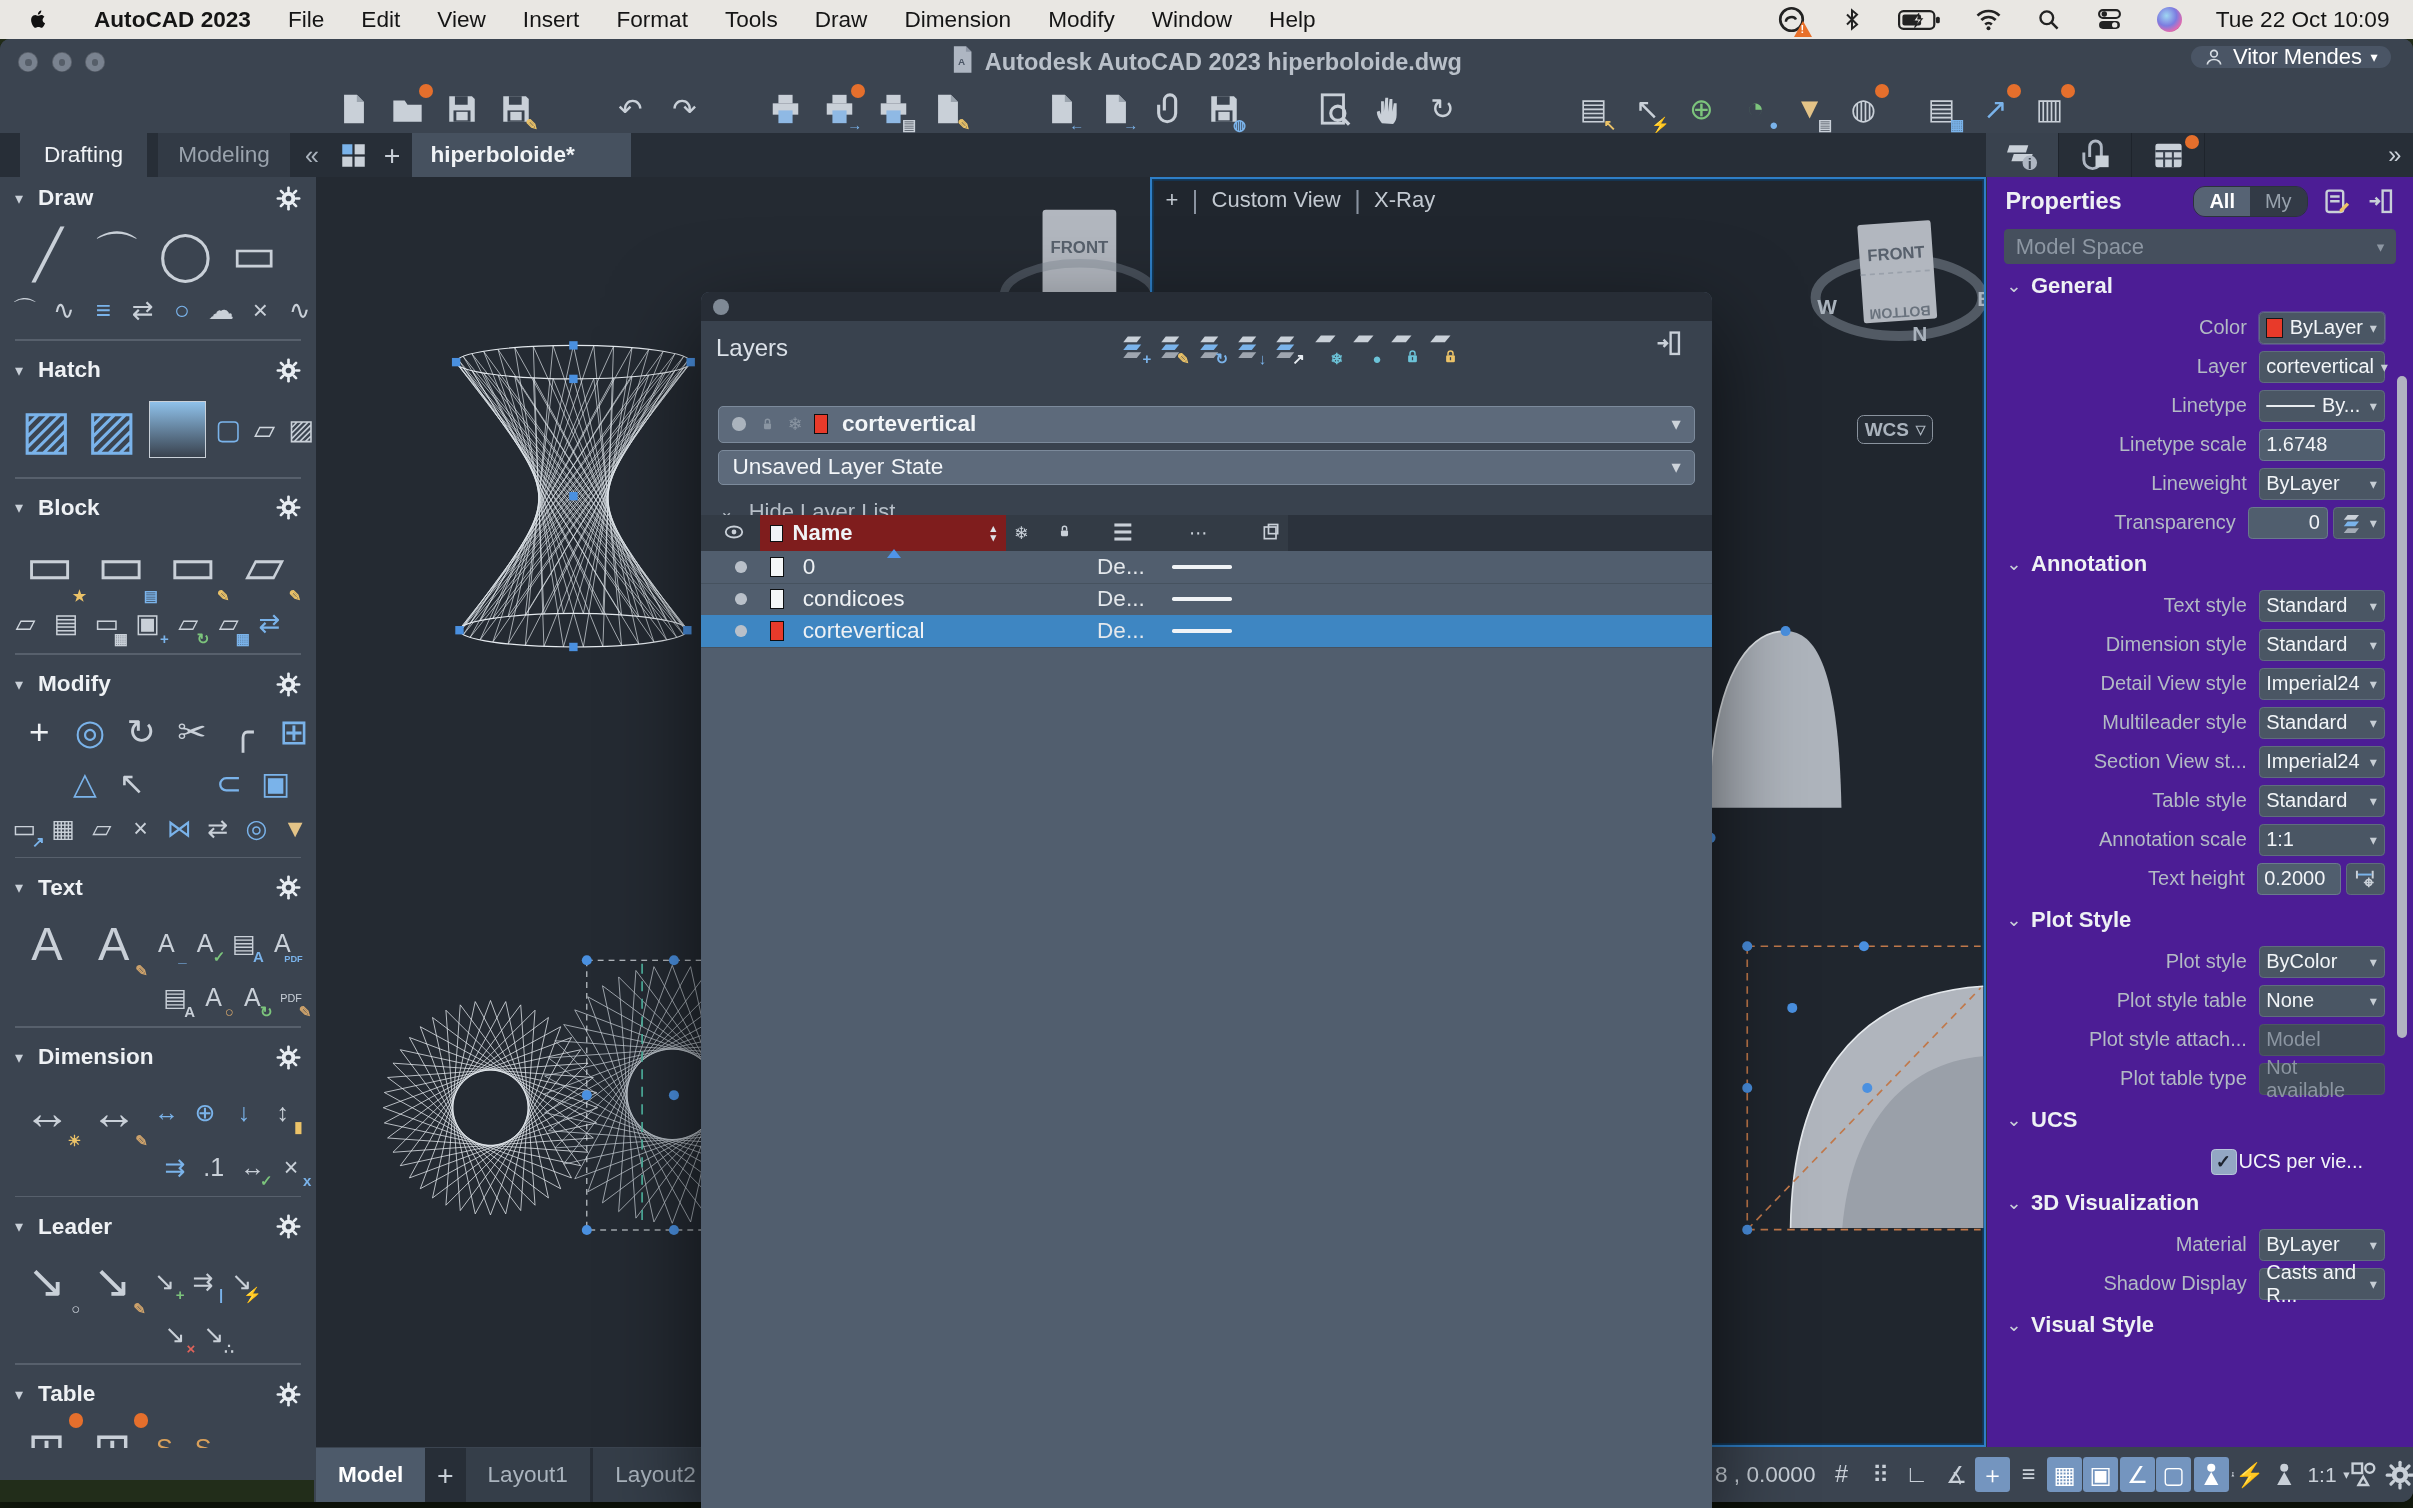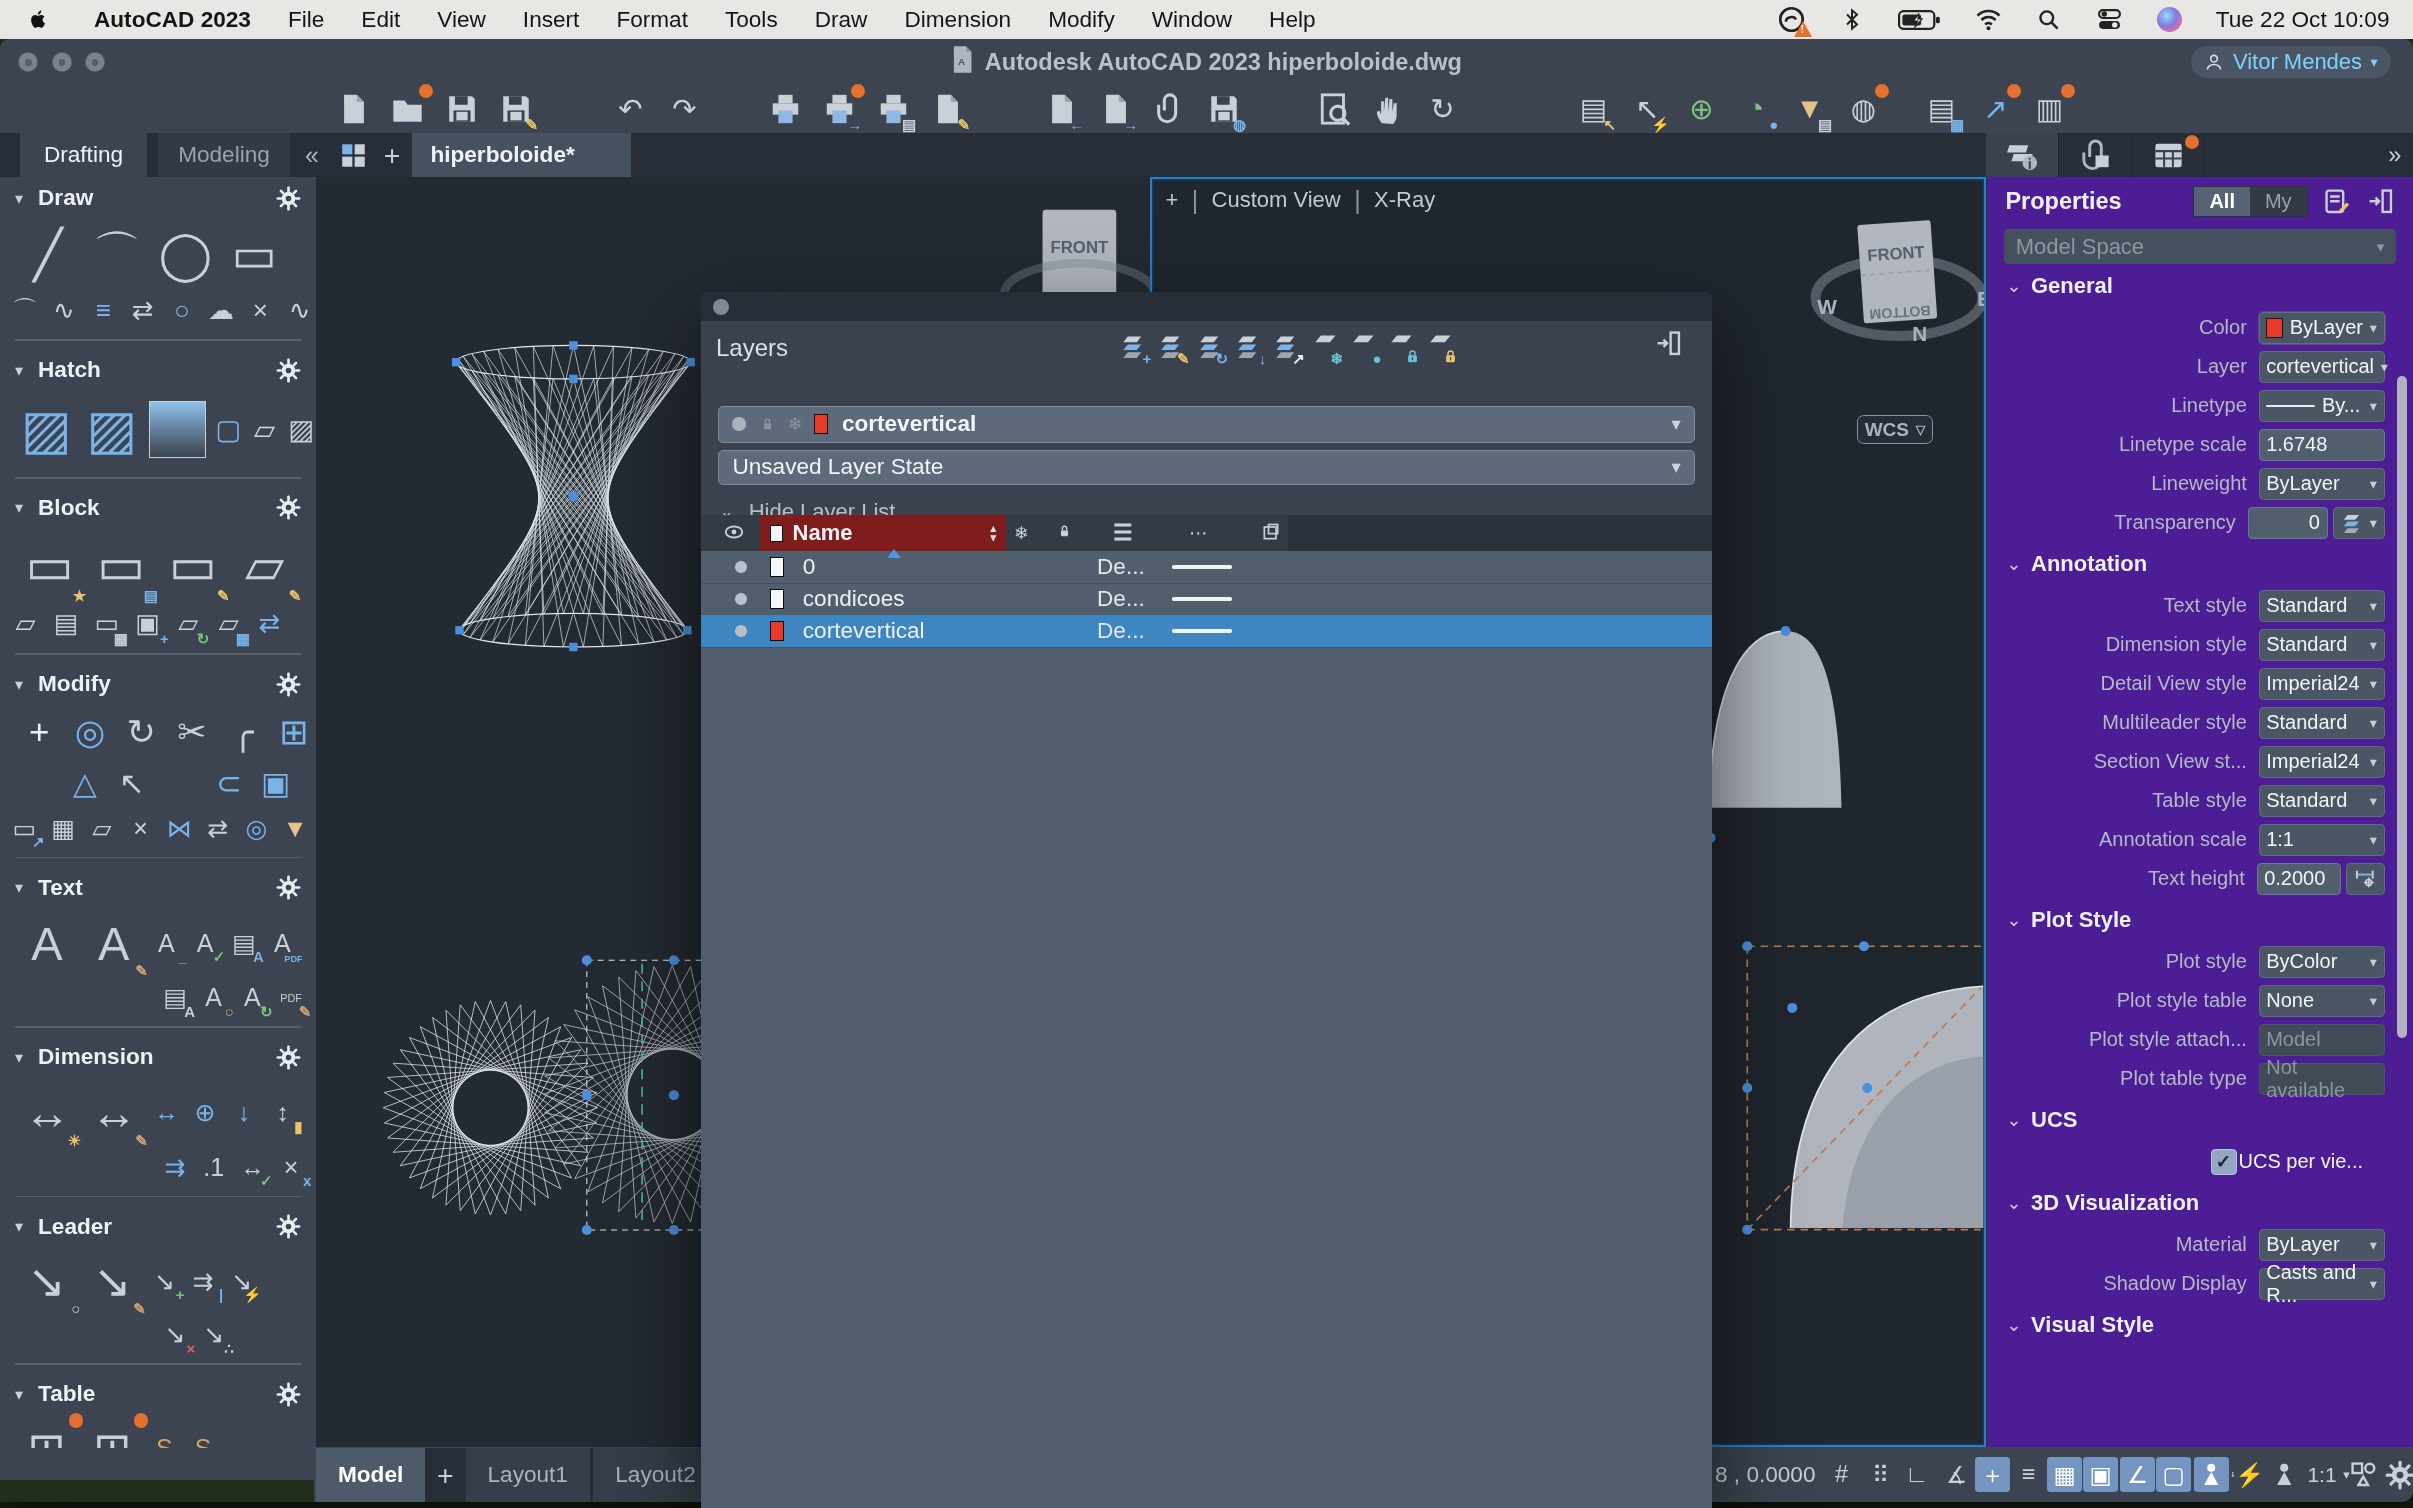--- a/index.html
+++ b/index.html
@@ -18,21 +18,21 @@
   .siri{width:25px;height:25px;border-radius:50%;background:radial-gradient(circle at 38% 35%,#9fd7f2,#7c7ce0 45%,#e06ab0 72%,#35406b 95%);}
   .ccwarn{position:absolute;right:-6.7px;bottom:-3.4px;width:0;height:0;border-left:9.2px solid transparent;border-right:9.2px solid transparent;border-bottom:16px solid #e8702a;}
   .ccwarn:after{content:"!";position:absolute;left:-2.5px;top:1.7px;color:#fff;font-size:11px;font-weight:bold;}
   
   #window{position:absolute;left:0;top:39px;width:2413px;height:1463px;background:#3b4450;
     border-radius:10px 10px 11.7px 11.7px;box-shadow:0 20px 59px rgba(0,0,0,.6);z-index:1;}
   #titlebar{position:absolute;left:0;top:0;width:100%;height:46px;background:#3b4450;border-radius:10px 10px 0 0;}
   .tl{position:absolute;top:13.4px;width:20px;height:20px;border-radius:50%;background:#79828f;box-shadow:inset 0 0 0 0.8px rgba(0,0,0,.25);}
   .tl:after{content:"";position:absolute;left:6.7px;top:6.7px;width:6.7px;height:6.7px;border-radius:50%;background:#565e69;}
   #title-center{position:absolute;left:50%;top:0;height:46px;transform:translateX(-50%);display:flex;align-items:center;gap:11.7px;color:#b9c0c9;font-size:23.5px;font-weight:bold;white-space:nowrap;}
-  #user-chip{position:absolute;right:22px;top:6.7px;height:32px;background:#4a5565;border-radius:17px;display:flex;align-items:center;gap:8.4px;padding:0 13.4px;color:#7dd3fc;font-size:22px;}
+  #user-chip{position:absolute;right:22px;top:6.7px;height:22px;background:#4a5565;border-radius:17px;display:flex;align-items:center;gap:8.4px;padding:0 13.4px;color:#ffffff;font-size:22px;}
   
   #toolbar{position:absolute;left:0;top:46px;width:100%;height:48px;background:#3b4450;border-bottom:0.8px solid #313944;}
   .tb-cluster{position:absolute;top:5px;display:flex;gap:17px;}
   .ticon{position:relative;display:flex;align-items:center;justify-content:center;color:#c9d0d8;cursor:default;}
   .ticon .bdg{position:absolute;right:-4.2px;bottom:-5px;font-size:15px;font-weight:bold;line-height:1;}
   .ndot{position:absolute;top:-5.9px;right:-6.7px;width:14.2px;height:14.2px;border-radius:50%;background:#e56f2c;}
   
   #tabrow{position:absolute;left:0;top:94px;width:100%;height:44px;background:#272e37;}
   .ws-tab{position:absolute;top:0;height:44px;display:flex;align-items:center;justify-content:center;font-size:22.6px;}
   
@@ -71,21 +71,21 @@
   .ld-row.sel{background:#3e86c2;}
   .swatch{width:14.2px;height:20px;border:1.7px solid #0c0e10;box-sizing:border-box;}
   
   #props{position:absolute;left:1986px;top:138px;width:427px;height:1270px;background:#4c1d95;border-left:0.8px solid #2c333c;box-sizing:border-box;}
   #props-tabs{position:absolute;left:1986px;top:94px;width:427px;height:44px;background:#272e37;display:flex;}
   .ptab{width:72px;height:44px;display:flex;align-items:center;justify-content:center;border-right:0.8px solid #1e242c;position:relative;}
   .ptab.active{background:#39424e;}
   #ptab-more{margin-left:auto;color:#c9d0d8;font-size:23.5px;display:flex;align-items:center;padding-right:11.7px;}
   #props-titlerow{display:flex;align-items:center;height:49px;padding:0 18.4px;}
   #props-title{color:#eef1f4;font-size:23.5px;font-weight:bold;}
-  #seg{margin-left:auto;display:flex;border:0.8px solid #2c333c;border-radius:1px;overflow:hidden;font-size:20px;}
+  #seg{margin-left:auto;display:flex;border:0.8px solid #2c333c;border-radius:12px;overflow:hidden;font-size:20px;}
   #seg .on{background:#566374;color:#fff;padding:3.4px 15px;font-weight:bold;}
   #seg .off{background:#323a46;color:#98a2ad;padding:3.4px 15px;}
   .props-hicon{margin-left:15px;display:flex;}
   #space-dd{margin:3.4px 17px 0 17px;height:35px;background:#454f5d;border-radius:4.2px;display:flex;align-items:center;padding:0 11.7px;color:#8d97a3;font-size:22px;}
   .sec-head{display:flex;align-items:center;height:44px;padding-left:10px;color:#eef1f4;}
   .sec-head .chev{color:#c9d0d8;font-size:18.4px;width:34px;text-align:center;}
   .sec-head .t{font-size:22px;font-weight:bold;}
   .prow{display:flex;align-items:center;height:39px;padding-right:28.5px;}
   .prow .lbl{flex:1;text-align:right;padding-right:11.7px;color:#b2bac4;font-size:20px;white-space:nowrap;overflow:hidden;}
   .pfield{width:126px;height:32px;background:#4a5664;border:0.8px solid #5f6d7d;border-radius:4.2px;display:flex;align-items:center;

